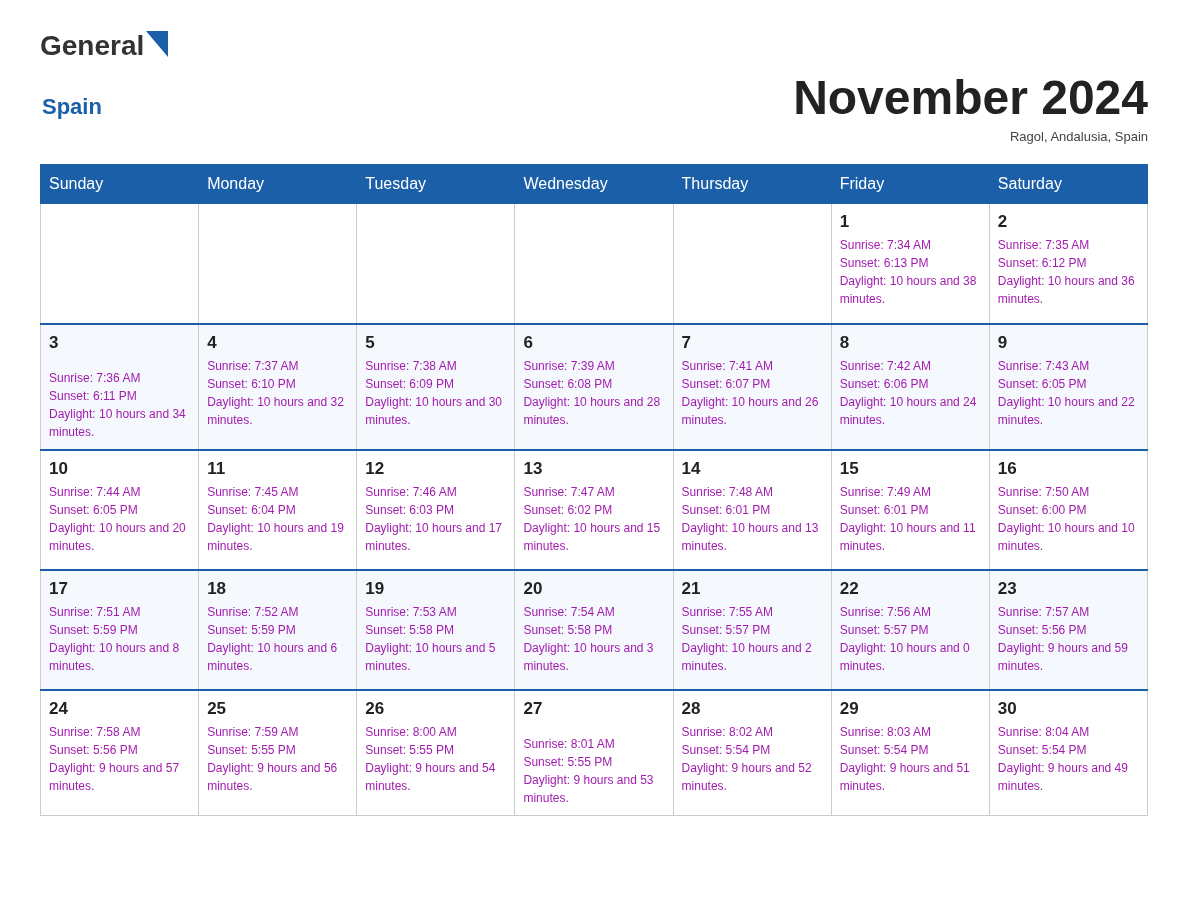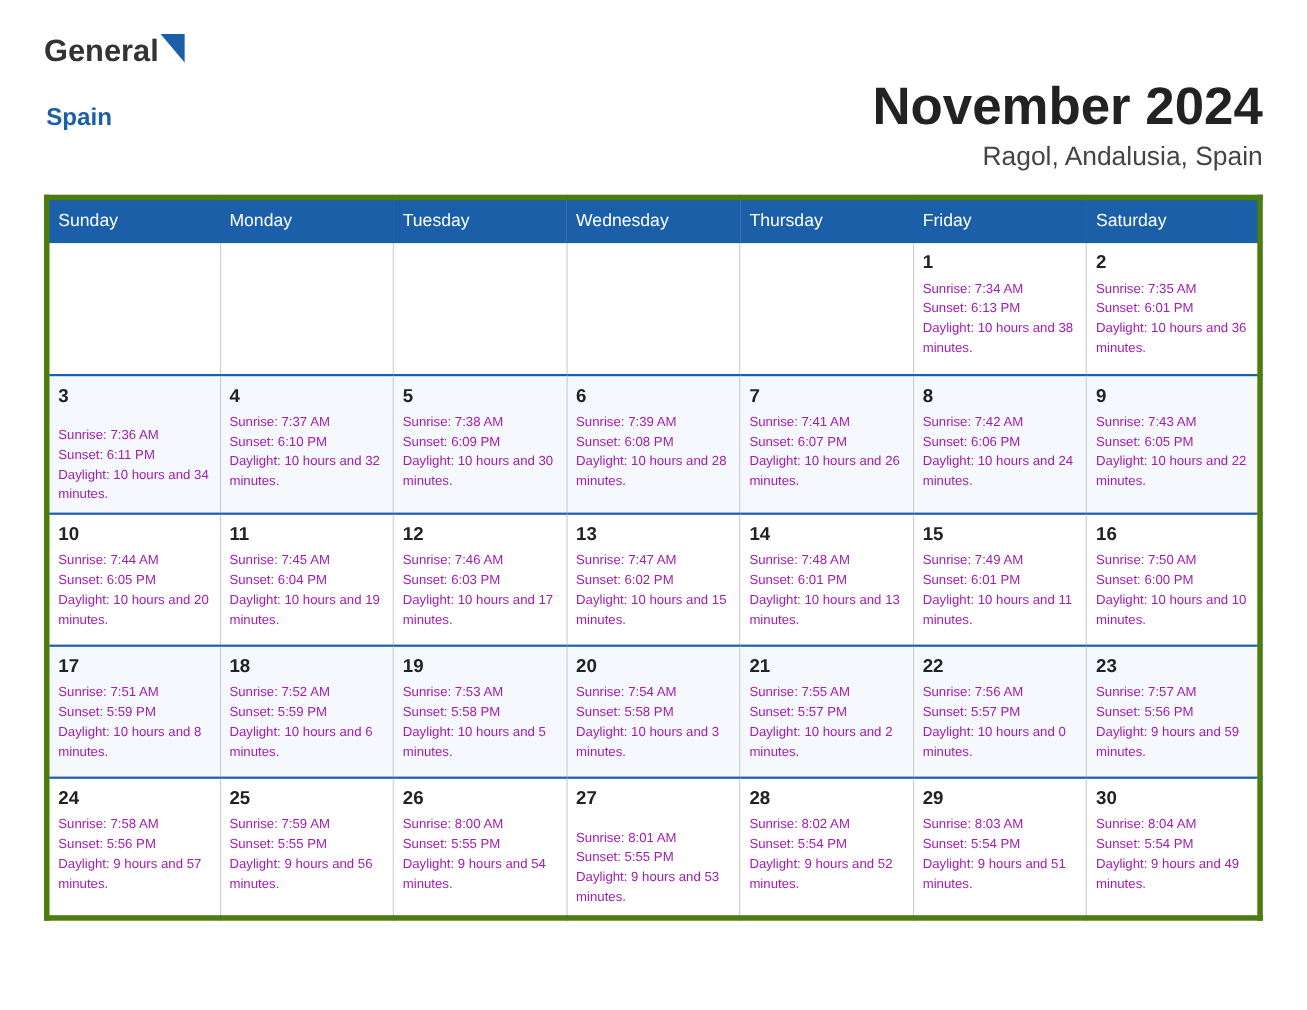--- a/index.html
+++ b/index.html
@@ -38,28 +38,28 @@
     .title-area {
       text-align: right;
     }
     .month-title {
       font-size: 48px;
       font-weight: bold;
       color: #222;
       margin-top: 40px;
     }
     .location-title {
-      font-size: 24px;
+      font-size: 13px;
       color: #444;
       margin-top: 4px;
     }
     .calendar-table {
       width: 100%;
       border-collapse: collapse;
-      border: 5px solid #4d7c0f;
+      border: 1px solid #4d7c0f;
     }
     .calendar-table th {
       background-color: #1a5fa8;
       color: white;
       padding: 10px 8px;
       text-align: left;
       font-size: 16px;
       font-weight: normal;
       border: 1px solid #1a5fa8;
     }
@@ -137,21 +137,21 @@
         <td class="empty-cell"></td>
         <td>
           <div class="day-number">1</div>
           <div class="day-info" style="white-space: pre-line;">Sunrise: 7:34 AM
 Sunset: 6:13 PM
 Daylight: 10 hours and 38 minutes.</div>
         </td>
         <td>
           <div class="day-number">2</div>
           <div class="day-info" style="white-space: pre-line;">Sunrise: 7:35 AM
-Sunset: 6:01 PM
+Sunset: 6:12 PM
 Daylight: 10 hours and 36 minutes.</div>
         </td>
       </tr>
       <tr class="row-border">
         <td>
           <div class="day-number">3</div>
           <div class="day-info" style="white-space: pre-line; margin-top: 16px;">Sunrise: 7:36 AM
 Sunset: 6:11 PM
 Daylight: 10 hours and 34 minutes.</div>
         </td>

